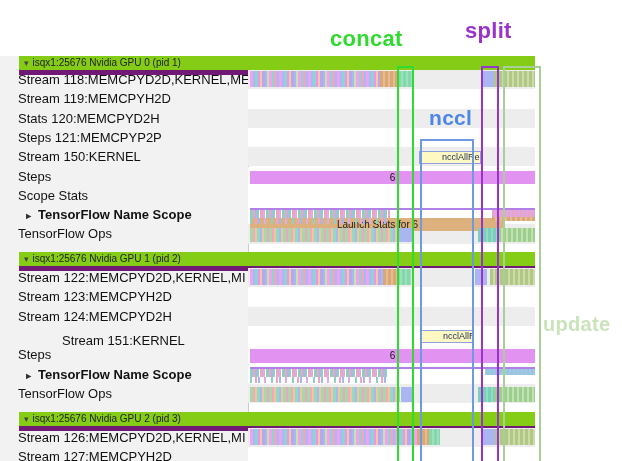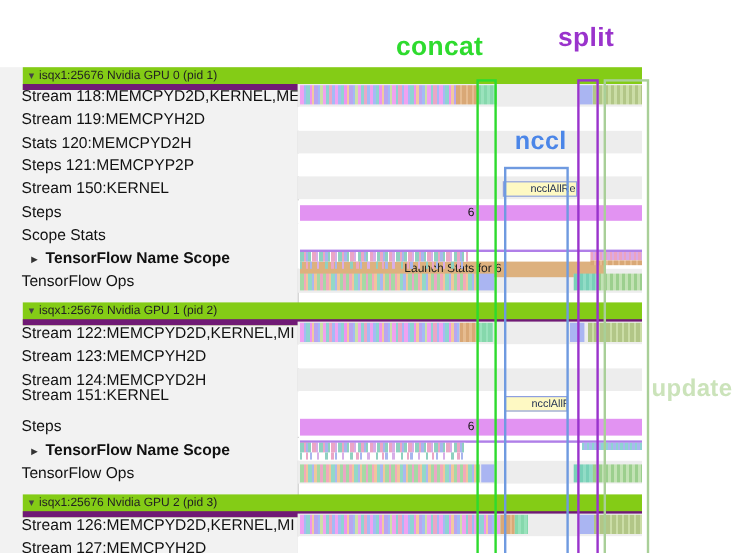--- a/index.html
+++ b/index.html
@@ -109,21 +109,21 @@
   <div class="trow white" style="top:287.3px;"></div>
   <div class="trow gray" style="top:306.6px;"></div>
   <div class="trow white" style="top:325.9px;"></div>
   <div class="trow white" style="top:345.2px;"></div>
   <div class="trow white" style="top:364.5px;"></div>
   <div class="trow gray" style="top:383.8px;"></div>
 
   <div class="row-label" style="top:268px;">Stream 122:MEMCPYD2D,KERNEL,MI</div>
   <div class="row-label" style="top:287.3px;">Stream 123:MEMCPYH2D</div>
   <div class="row-label" style="top:306.6px;">Stream 124:MEMCPYD2H</div>
-  <div class="row-label" style="top:319px;">Stream 151:KERNEL</div>
+  <div class="row-label" style="top:331px;margin-left:44px;">Stream 151:KERNEL</div>
   <div class="row-label" style="top:345.2px;">Steps</div>
   <div class="row-label tfns-label" style="top:364.5px;">
     <span class="arrow">▸</span><span>TensorFlow Name Scope</span>
   </div>
   <div class="row-label" style="top:383.8px;">TensorFlow Ops</div>
 
   <div class="abs stripes-stream" style="left:250px;top:269px;width:133px;height:16px;"></div>
   <div class="abs seg-orange" style="left:383px;top:269px;width:14px;height:16px;"></div>
   <div class="abs seg-mint" style="left:397px;top:269px;width:14px;height:16px;"></div>
   <div class="abs seg-blue" style="left:475px;top:269px;width:12px;height:16px;"></div>

